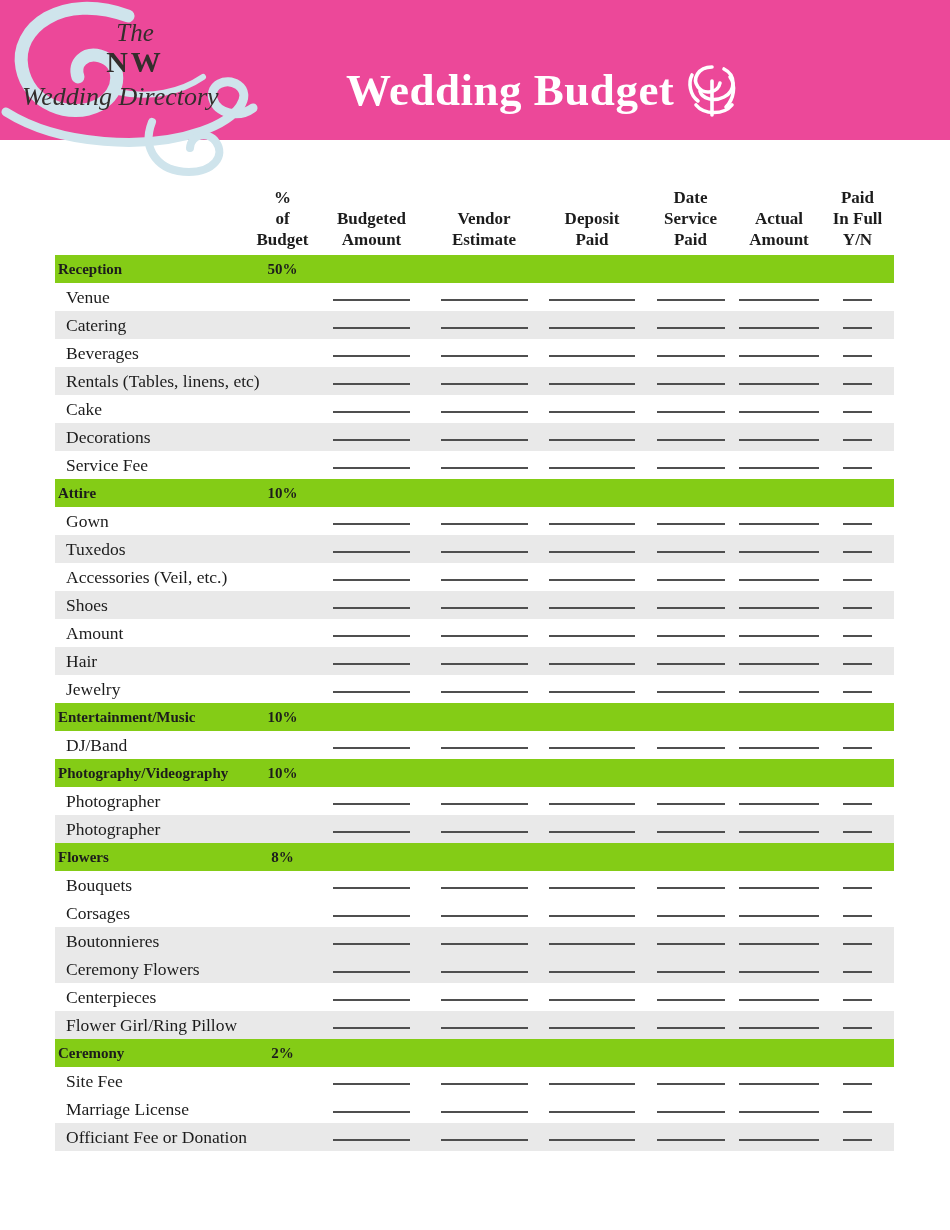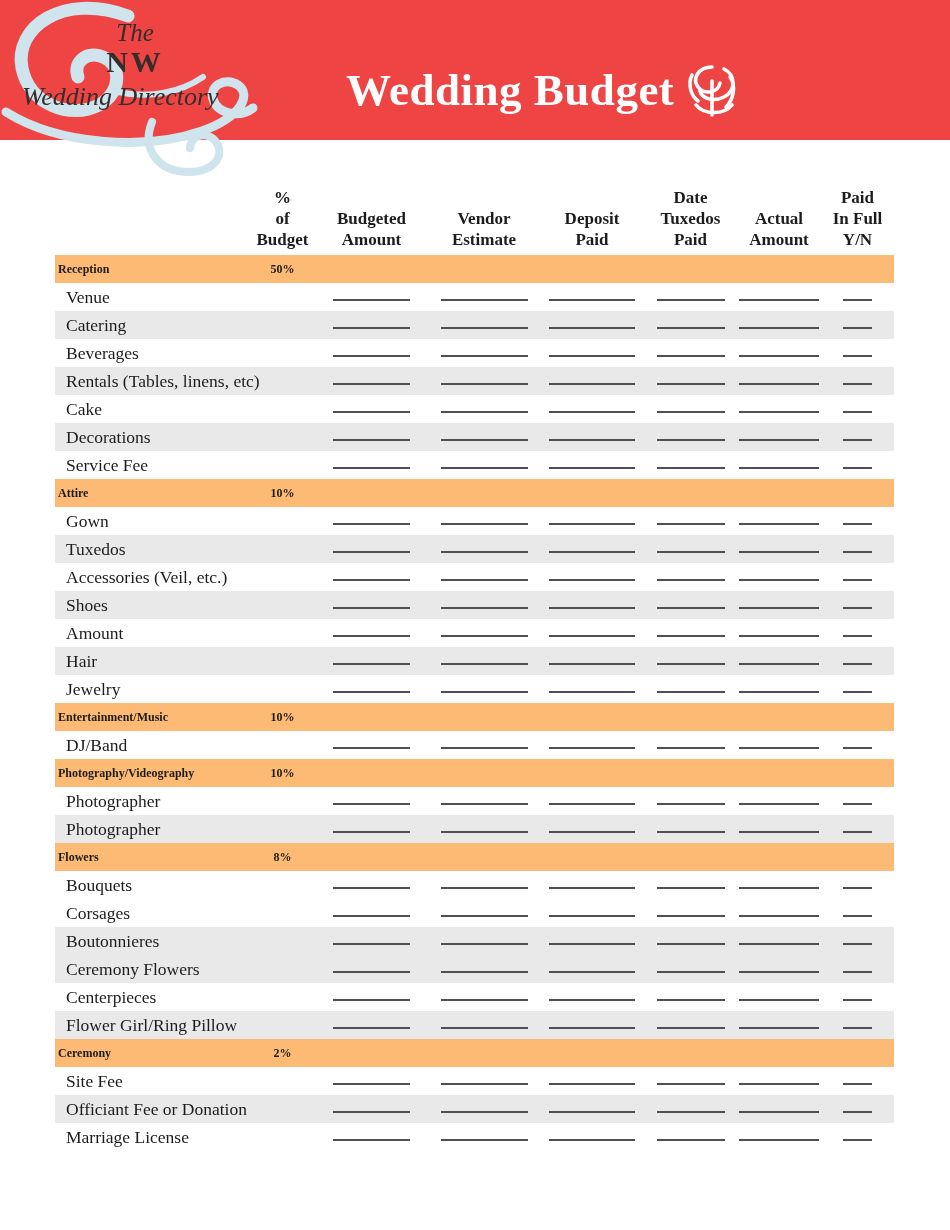--- a/index.html
+++ b/index.html
@@ -10,21 +10,21 @@
     font-family: "Liberation Serif", serif;
     color: #1c1c1c;
     overflow: hidden;
   }
 
   
   .banner {
     position: relative;
     width: 950px;
     height: 140px;
-    background: #ef4444;
+    background: #ec4899;
   }
   .swirl-svg {
     position: absolute;
     left: 0; top: 0;
     width: 272px; height: 178px;
     pointer-events: none;
   }
   .logo {
     position: absolute;
     left: 0; top: 0;
@@ -74,23 +74,23 @@
     text-align: center;
     font-weight: bold;
     font-size: 17px;
     line-height: 21px;
     white-space: pre-line;
     padding: 0 0 5px 0;
     color: #1c1c1c;
   }
   td { height: 28px; vertical-align: middle; }
   tr.section-row td {
-    background: #fdba74;
+    background: #84cc16;
     font-weight: bold;
-    font-size: 12px;
+    font-size: 15px;
   }
   td.sec-name { padding-left: 3px; white-space: nowrap; overflow: visible; }
   td.sec-pct { text-align: center; }
   tr.item-row td { background: #ffffff; }
   tr.item-row.alt td { background: #e9e9e9; }
   td.item-name {
     padding-left: 11px;
     font-size: 17.5px;
     white-space: nowrap;
   }
@@ -158,21 +158,21 @@
         <th>%
 of
 Budget</th>
         <th>Budgeted
 Amount</th>
         <th>Vendor
 Estimate</th>
         <th>Deposit
 Paid</th>
         <th>Date
-Tuxedos
+Service
 Paid</th>
         <th>Actual
 Amount</th>
         <th>Paid
 In Full
 Y/N</th>
       </tr>
     </thead>
     <tbody>
         <tr class="section-row">
@@ -438,32 +438,32 @@
         <tr class="item-row">
           <td class="item-name">Site Fee</td>
           <td></td>
           <td class="blank-cell"><span class="blank budgeted"></span></td>
           <td class="blank-cell"><span class="blank vendor"></span></td>
           <td class="blank-cell"><span class="blank deposit"></span></td>
           <td class="blank-cell"><span class="blank date"></span></td>
           <td class="blank-cell"><span class="blank actual"></span></td>
           <td class="blank-cell"><span class="blank paid"></span></td>
         </tr>
+        <tr class="item-row">
+          <td class="item-name">Marriage License</td>
+          <td></td>
+          <td class="blank-cell"><span class="blank budgeted"></span></td>
+          <td class="blank-cell"><span class="blank vendor"></span></td>
+          <td class="blank-cell"><span class="blank deposit"></span></td>
+          <td class="blank-cell"><span class="blank date"></span></td>
+          <td class="blank-cell"><span class="blank actual"></span></td>
+          <td class="blank-cell"><span class="blank paid"></span></td>
+        </tr>
         <tr class="item-row alt">
           <td class="item-name">Officiant Fee or Donation</td>
-          <td></td>
-          <td class="blank-cell"><span class="blank budgeted"></span></td>
-          <td class="blank-cell"><span class="blank vendor"></span></td>
-          <td class="blank-cell"><span class="blank deposit"></span></td>
-          <td class="blank-cell"><span class="blank date"></span></td>
-          <td class="blank-cell"><span class="blank actual"></span></td>
-          <td class="blank-cell"><span class="blank paid"></span></td>
-        </tr>
-        <tr class="item-row">
-          <td class="item-name">Marriage License</td>
           <td></td>
           <td class="blank-cell"><span class="blank budgeted"></span></td>
           <td class="blank-cell"><span class="blank vendor"></span></td>
           <td class="blank-cell"><span class="blank deposit"></span></td>
           <td class="blank-cell"><span class="blank date"></span></td>
           <td class="blank-cell"><span class="blank actual"></span></td>
           <td class="blank-cell"><span class="blank paid"></span></td>
         </tr>
       </tbody>
   </table>

